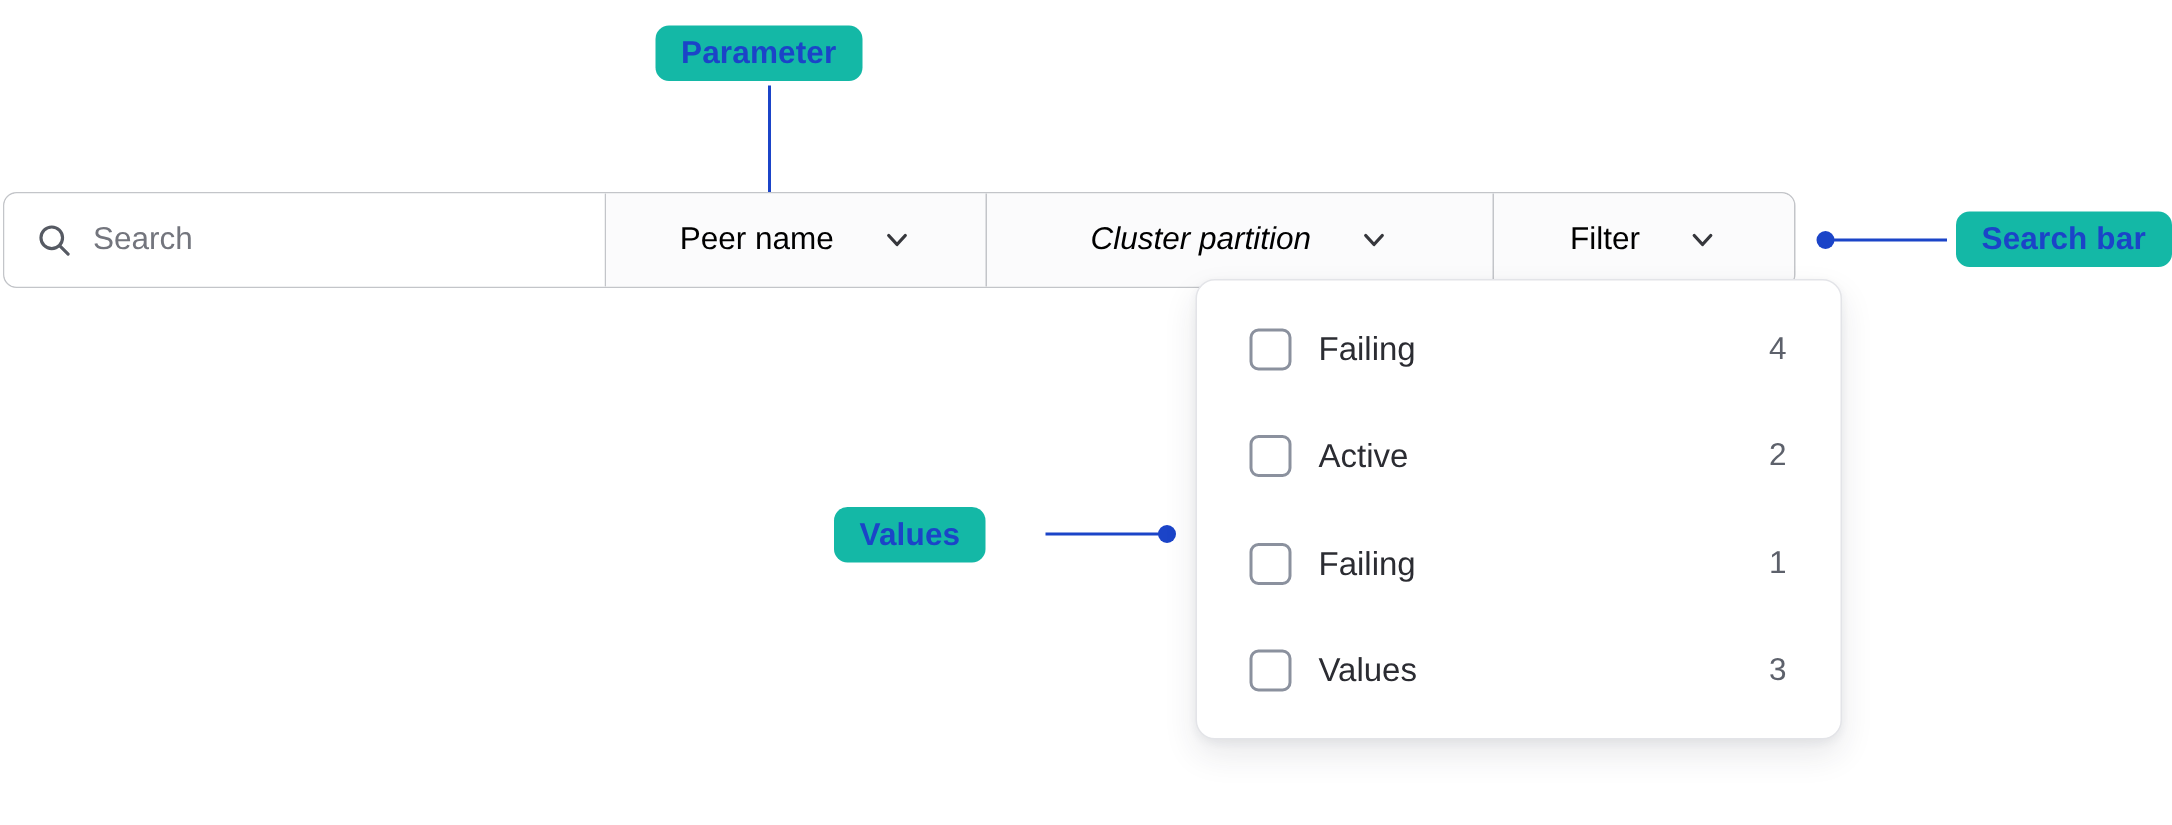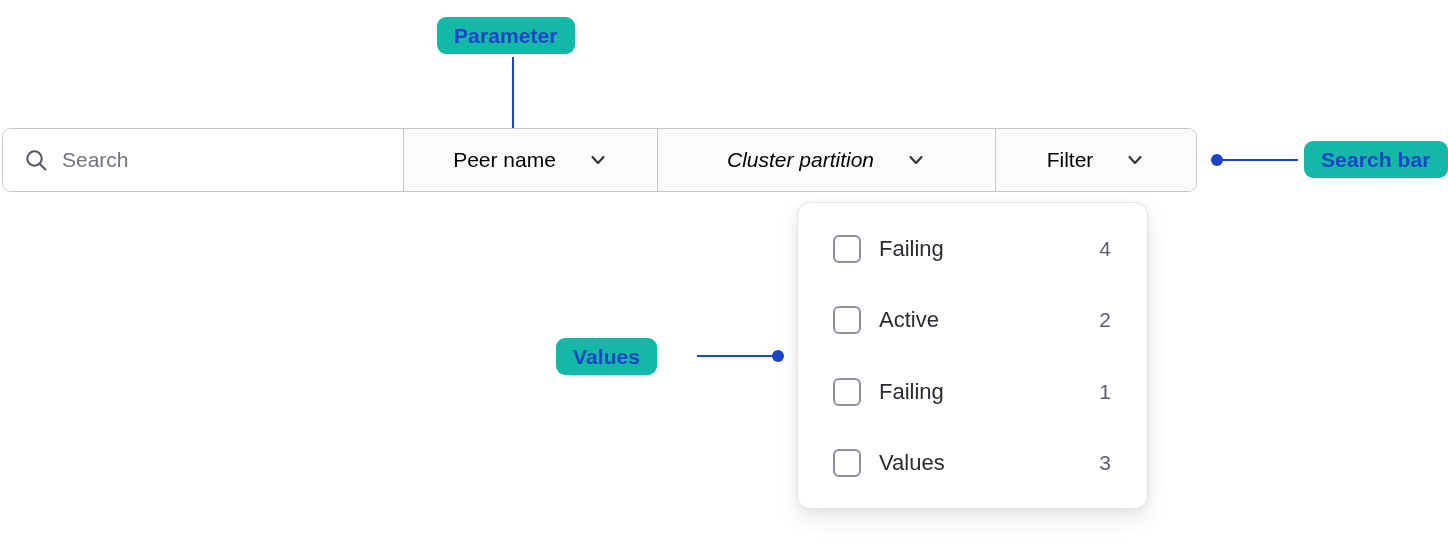--- a/index.html
+++ b/index.html
@@ -60,22 +60,22 @@
     user-select: none;
   }
   .fb-dd:last-child { border-right: none; border-radius: 0 8px 8px 0; }
   .fb-dd.peer    { flex: 0 0 254px; }
   .fb-dd.cluster { flex: 0 0 338px; font-style: italic; }
   .fb-dd.status  { flex: 1 1 auto; }
   .chev { display: inline-flex; }
 
   
   .menu-panel {
-    position: absolute; left: 797px; top: 202px;
-    width: 351px; height: 307px;
+    position: absolute; left: 797px; top: 186px;
+    width: 431px; height: 307px;
     background: #ffffff;
     border: 1px solid #e3e4e8; border-radius: 13px;
     box-shadow: 0 10px 22px rgba(40, 44, 63, 0.10), 0 2px 6px rgba(40, 44, 63, 0.06);
     padding: 10px 36px 9px 35px;
     display: flex; flex-direction: column;
   }
   .menu-row {
     height: 72px;
     display: flex; align-items: center;
     cursor: pointer;

